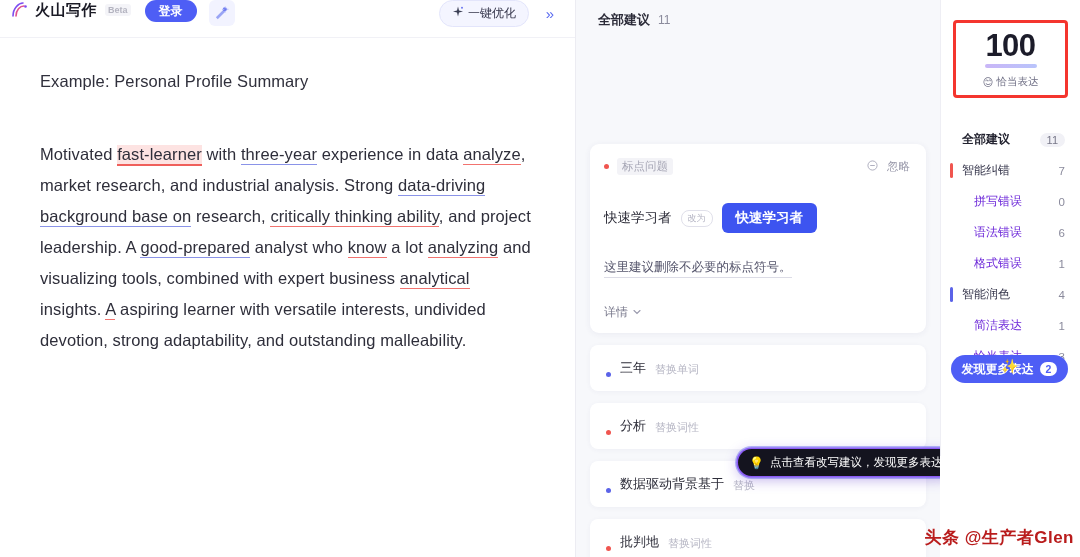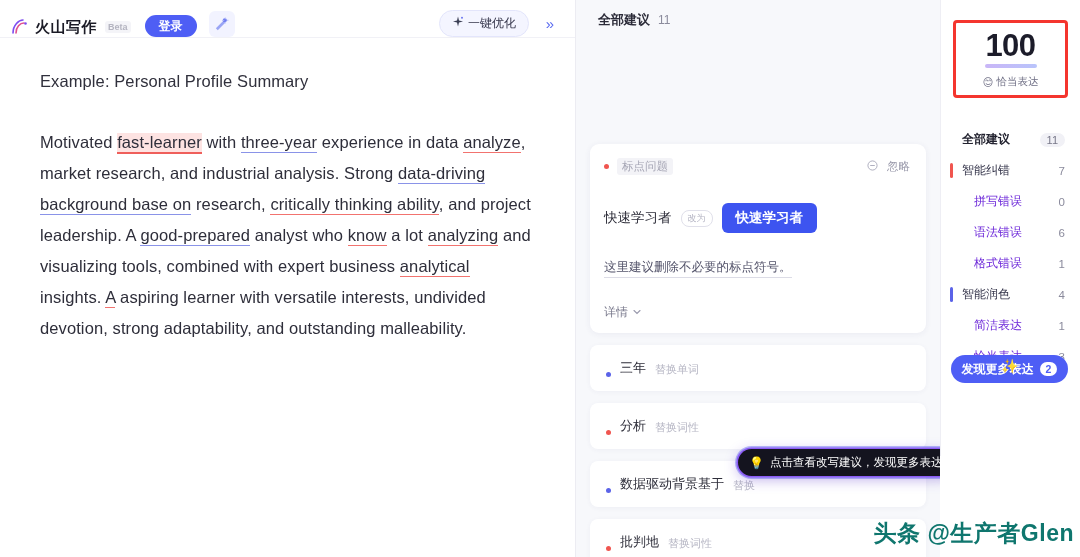--- a/index.html
+++ b/index.html
@@ -18,21 +18,21 @@
   
   .editor-pane {
     width: 576px; height: 557px;
     background: #ffffff;
     display: flex; flex-direction: column;
     position: relative;
     border-right: 1px solid #ececf2;
   }
   .topbar {
     height: 38px; flex: 0 0 38px;
-    display: flex; align-items: flex-end;
+    display: flex; align-items: flex-start;
     padding: 0 12px 0 10px;
     background: #ffffff;
     border-bottom: 1px solid #f1f1f6;
   }
   .brand { display: flex; align-items: center; gap: 5px; }
   .logo-mark { width: 20px; height: 20px; position: relative; }
   .logo-mark svg { display: block; }
   .brand-name {
     font-size: 15px; font-weight: bold; color: #1b1b26;
     letter-spacing: .5px;
@@ -68,21 +68,21 @@
     width: 26px; height: 26px; border-radius: 6px;
     display: flex; align-items: center; justify-content: center;
     color: #5b6cf0; font-size: 15px; cursor: pointer;
   }
 
   .doc-scroll {
     flex: 1; overflow: hidden; padding: 34px 40px 0 40px;
     background: #ffffff;
   }
   .doc-title {
-    font-size: 16.5px; color: #30303c; margin-bottom: 36px;
+    font-size: 16.5px; color: #30303c; margin-bottom: 48px;
     letter-spacing: .1px;
   }
   .doc-body {
     font-size: 16.5px; line-height: 31px; color: #2e2e3a;
     letter-spacing: .1px;
   }
   .u-red {
     border-bottom: 1.6px solid #f2736f;
     padding-bottom: 1px;
   }
@@ -247,21 +247,21 @@
     background: #fff; color: #4e5ef5; font-size: 10.5px;
     border-radius: 8px; padding: 1px 6px; font-weight: bold;
   }
   .discover-spark {
     position: absolute; left: 50px; top: 3px;
     font-size: 14px; color: #ffc64b;
   }
 
   .watermark {
     position: absolute; right: 6px; bottom: 8px;
-    font-size: 23px; font-weight: bold; color: #0f766e;
+    font-size: 17px; font-weight: bold; color: #b91c1c;
     letter-spacing: .5px; white-space: nowrap;
     z-index: 40;
   }
 </style>
 </head>
 <body>
 
 <div class="app">
 
   <div class="editor-pane">

